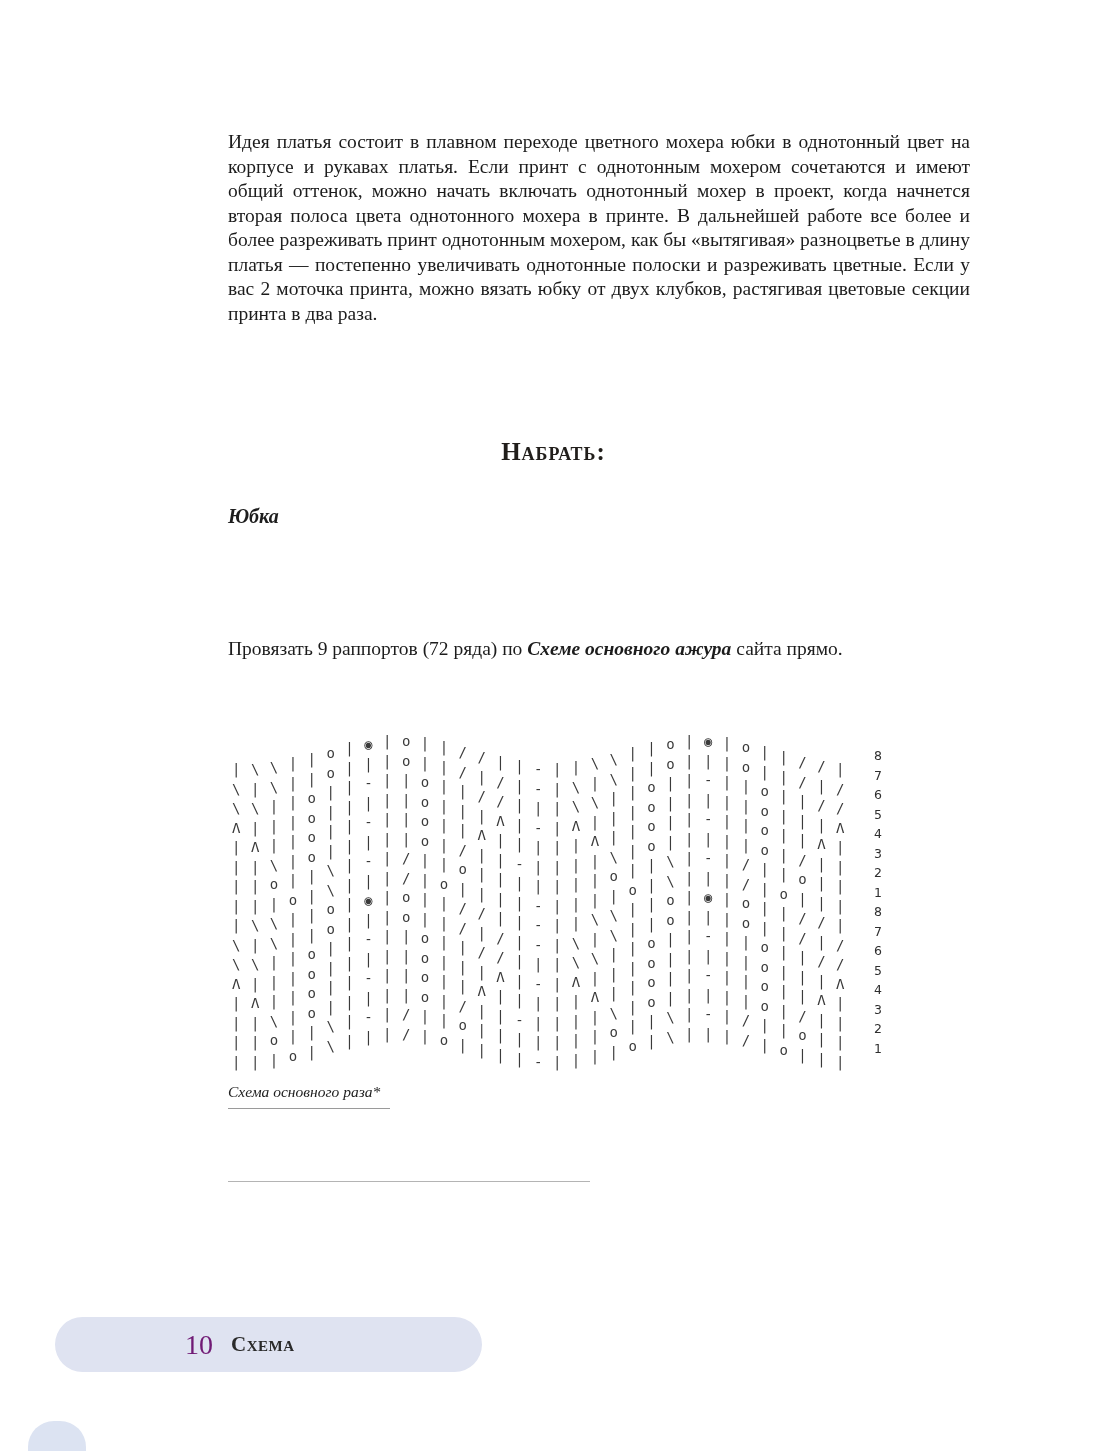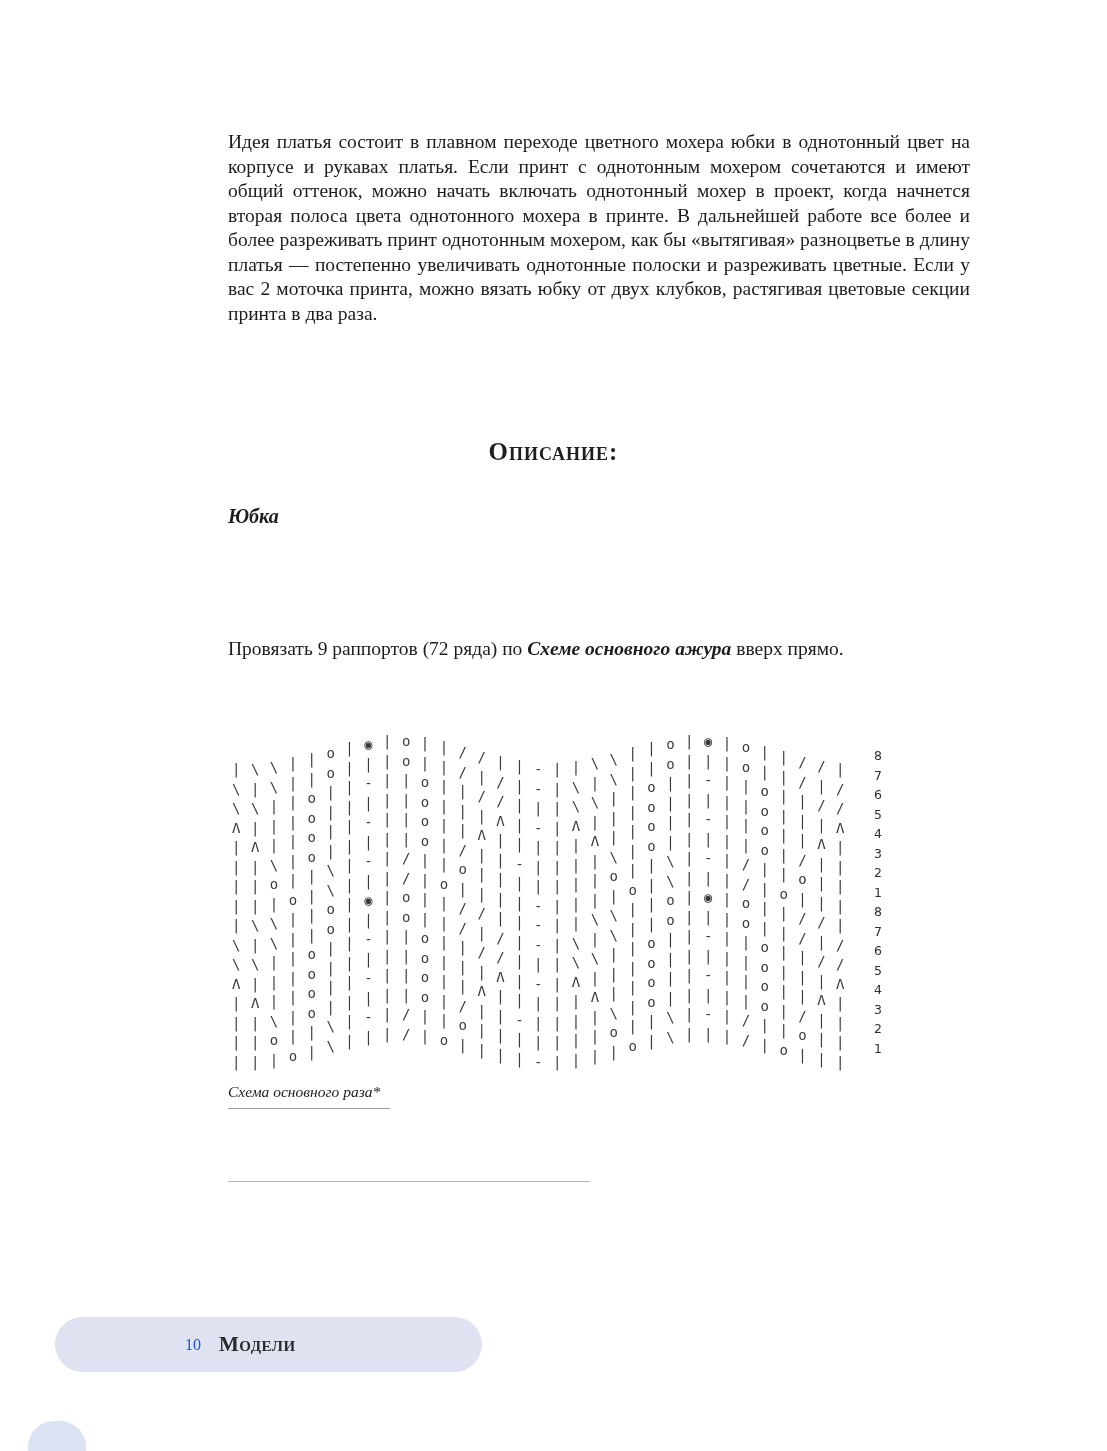--- a/index.html
+++ b/index.html
@@ -70,45 +70,45 @@
   .footnote{
     position:absolute;left:228px;top:1192px;width:742px;margin:0;
     font-size:16.5px;line-height:25.5px;text-align:justify;color:#1c1c1c;
   }
   .footer-pill{
     position:absolute;left:55px;top:1317px;width:427px;height:55px;
     background:#dfe3f1;border-radius:28px;
     display:flex;align-items:center;
     padding-left:130px;box-sizing:border-box;
   }
-  .pagenum{font-size:16px;color:#1d4ed8;}
+  .pagenum{font-size:28px;color:#701a75;}
   .footer-label{
     margin-left:18px;
     font-variant:small-caps;font-weight:600;
     font-size:21px;letter-spacing:0.5px;color:#2a2a2a;
   }
   .corner-shape{
     position:absolute;left:28px;top:1421px;width:58px;height:58px;
     background:#dce3f2;border-radius:26px;
   }
 </style>
 </head>
 <body>
 
 <div class="page">
 
 
   <p class="body-text para1">Идея платья состоит в плавном переходе цветного мохера юбки в однотонный цвет на корпусе и рукавах платья. Если принт с однотонным мохером сочетаются и имеют общий оттенок, можно начать включать однотонный мохер в проект, когда начнется вторая полоса цвета однотонного мохера в принте. В дальнейшей работе все более и более разреживать принт однотонным мохером, как бы «вытягивая» разноцветье в длину платья — постепенно увеличивать однотонные полоски и разреживать цветные. Если у вас 2 моточка принта, можно вязать юбку от двух клубков, растягивая цветовые секции принта в два раза.</p>
 
-  <h2 class="sc-heading h2">Описание:</h2>
+  <h2 class="sc-heading h2">Набрать:</h2>
 
   <h3 class="subheading">Юбка</h3>
 
 
-  <p class="body-text para3"><span>Провязать 9 раппортов (72 ряда) по </span><span class="b i">Схеме основного ажура</span><span> вверх прямо.</span></p>
+  <p class="body-text para3"><span>Провязать 9 раппортов (72 ряда) по </span><span class="b i">Схеме основного ажура</span><span> сайта прямо.</span></p>
 
   <div class="chart">
     <div class="chart-rows">
         <div class="chart-row"><span class="chart-syms"><span style="transform: translateY(13.6px);">|</span><span style="transform: translateY(14px);"> </span><span style="transform: translateY(13.9px);">\</span><span style="transform: translateY(13.2px);"> </span><span style="transform: translateY(12.1px);">\</span><span style="transform: translateY(10.4px);"> </span><span style="transform: translateY(8.4px);">|</span><span style="transform: translateY(6.1px);"> </span><span style="transform: translateY(3.5px);">|</span><span style="transform: translateY(0.8px);"> </span><span style="transform: translateY(-2px);">o</span><span style="transform: translateY(-4.6px);"> </span><span style="transform: translateY(-7.1px);">|</span><span style="transform: translateY(-9.3px);"> </span><span style="transform: translateY(-11.2px);">◉</span><span style="transform: translateY(-12.6px);"> </span><span style="transform: translateY(-13.6px);">|</span><span style="transform: translateY(-14px);"> </span><span style="transform: translateY(-13.9px);">o</span><span style="transform: translateY(-13.2px);"> </span><span style="transform: translateY(-12.1px);">|</span><span style="transform: translateY(-10.4px);"> </span><span style="transform: translateY(-8.4px);">|</span><span style="transform: translateY(-6.1px);"> </span><span style="transform: translateY(-3.5px);">/</span><span style="transform: translateY(-0.8px);"> </span><span style="transform: translateY(2px);">/</span><span style="transform: translateY(4.6px);"> </span><span style="transform: translateY(7.1px);">|</span><span style="transform: translateY(9.3px);"> </span><span style="transform: translateY(11.2px);">|</span><span style="transform: translateY(12.6px);"> </span><span style="transform: translateY(13.6px);">-</span><span style="transform: translateY(14px);"> </span><span style="transform: translateY(13.9px);">|</span><span style="transform: translateY(13.2px);"> </span><span style="transform: translateY(12.1px);">|</span><span style="transform: translateY(10.4px);"> </span><span style="transform: translateY(8.4px);">\</span><span style="transform: translateY(6.1px);"> </span><span style="transform: translateY(3.5px);">\</span><span style="transform: translateY(0.8px);"> </span><span style="transform: translateY(-2px);">|</span><span style="transform: translateY(-4.6px);"> </span><span style="transform: translateY(-7.1px);">|</span><span style="transform: translateY(-9.3px);"> </span><span style="transform: translateY(-11.2px);">o</span><span style="transform: translateY(-12.6px);"> </span><span style="transform: translateY(-13.6px);">|</span><span style="transform: translateY(-14px);"> </span><span style="transform: translateY(-13.9px);">◉</span><span style="transform: translateY(-13.2px);"> </span><span style="transform: translateY(-12.1px);">|</span><span style="transform: translateY(-10.4px);"> </span><span style="transform: translateY(-8.4px);">o</span><span style="transform: translateY(-6.1px);"> </span><span style="transform: translateY(-3.5px);">|</span><span style="transform: translateY(-0.8px);"> </span><span style="transform: translateY(2px);">|</span><span style="transform: translateY(4.6px);"> </span><span style="transform: translateY(7.1px);">/</span><span style="transform: translateY(9.3px);"> </span><span style="transform: translateY(11.2px);">/</span><span style="transform: translateY(12.6px);"> </span><span style="transform: translateY(13.6px);">|</span></span><span class="chart-rownum">8</span></div>
         <div class="chart-row"><span class="chart-syms"><span style="transform: translateY(13.6px);">\</span><span style="transform: translateY(14px);"> </span><span style="transform: translateY(13.9px);">|</span><span style="transform: translateY(13.2px);"> </span><span style="transform: translateY(12.1px);">\</span><span style="transform: translateY(10.4px);"> </span><span style="transform: translateY(8.4px);">|</span><span style="transform: translateY(6.1px);"> </span><span style="transform: translateY(3.5px);">|</span><span style="transform: translateY(0.8px);"> </span><span style="transform: translateY(-2px);">o</span><span style="transform: translateY(-4.6px);"> </span><span style="transform: translateY(-7.1px);">|</span><span style="transform: translateY(-9.3px);"> </span><span style="transform: translateY(-11.2px);">|</span><span style="transform: translateY(-12.6px);"> </span><span style="transform: translateY(-13.6px);">|</span><span style="transform: translateY(-14px);"> </span><span style="transform: translateY(-13.9px);">o</span><span style="transform: translateY(-13.2px);"> </span><span style="transform: translateY(-12.1px);">|</span><span style="transform: translateY(-10.4px);"> </span><span style="transform: translateY(-8.4px);">|</span><span style="transform: translateY(-6.1px);"> </span><span style="transform: translateY(-3.5px);">/</span><span style="transform: translateY(-0.8px);"> </span><span style="transform: translateY(2px);">|</span><span style="transform: translateY(4.6px);"> </span><span style="transform: translateY(7.1px);">/</span><span style="transform: translateY(9.3px);"> </span><span style="transform: translateY(11.2px);">|</span><span style="transform: translateY(12.6px);"> </span><span style="transform: translateY(13.6px);">-</span><span style="transform: translateY(14px);"> </span><span style="transform: translateY(13.9px);">|</span><span style="transform: translateY(13.2px);"> </span><span style="transform: translateY(12.1px);">\</span><span style="transform: translateY(10.4px);"> </span><span style="transform: translateY(8.4px);">|</span><span style="transform: translateY(6.1px);"> </span><span style="transform: translateY(3.5px);">\</span><span style="transform: translateY(0.8px);"> </span><span style="transform: translateY(-2px);">|</span><span style="transform: translateY(-4.6px);"> </span><span style="transform: translateY(-7.1px);">|</span><span style="transform: translateY(-9.3px);"> </span><span style="transform: translateY(-11.2px);">o</span><span style="transform: translateY(-12.6px);"> </span><span style="transform: translateY(-13.6px);">|</span><span style="transform: translateY(-14px);"> </span><span style="transform: translateY(-13.9px);">|</span><span style="transform: translateY(-13.2px);"> </span><span style="transform: translateY(-12.1px);">|</span><span style="transform: translateY(-10.4px);"> </span><span style="transform: translateY(-8.4px);">o</span><span style="transform: translateY(-6.1px);"> </span><span style="transform: translateY(-3.5px);">|</span><span style="transform: translateY(-0.8px);"> </span><span style="transform: translateY(2px);">|</span><span style="transform: translateY(4.6px);"> </span><span style="transform: translateY(7.1px);">/</span><span style="transform: translateY(9.3px);"> </span><span style="transform: translateY(11.2px);">|</span><span style="transform: translateY(12.6px);"> </span><span style="transform: translateY(13.6px);">/</span></span><span class="chart-rownum">7</span></div>
         <div class="chart-row"><span class="chart-syms"><span style="transform: translateY(13.6px);">\</span><span style="transform: translateY(14px);"> </span><span style="transform: translateY(13.9px);">\</span><span style="transform: translateY(13.2px);"> </span><span style="transform: translateY(12.1px);">|</span><span style="transform: translateY(10.4px);"> </span><span style="transform: translateY(8.4px);">|</span><span style="transform: translateY(6.1px);"> </span><span style="transform: translateY(3.5px);">o</span><span style="transform: translateY(0.8px);"> </span><span style="transform: translateY(-2px);">|</span><span style="transform: translateY(-4.6px);"> </span><span style="transform: translateY(-7.1px);">|</span><span style="transform: translateY(-9.3px);"> </span><span style="transform: translateY(-11.2px);">-</span><span style="transform: translateY(-12.6px);"> </span><span style="transform: translateY(-13.6px);">|</span><span style="transform: translateY(-14px);"> </span><span style="transform: translateY(-13.9px);">|</span><span style="transform: translateY(-13.2px);"> </span><span style="transform: translateY(-12.1px);">o</span><span style="transform: translateY(-10.4px);"> </span><span style="transform: translateY(-8.4px);">|</span><span style="transform: translateY(-6.1px);"> </span><span style="transform: translateY(-3.5px);">|</span><span style="transform: translateY(-0.8px);"> </span><span style="transform: translateY(2px);">/</span><span style="transform: translateY(4.6px);"> </span><span style="transform: translateY(7.1px);">/</span><span style="transform: translateY(9.3px);"> </span><span style="transform: translateY(11.2px);">|</span><span style="transform: translateY(12.6px);"> </span><span style="transform: translateY(13.6px);">|</span><span style="transform: translateY(14px);"> </span><span style="transform: translateY(13.9px);">|</span><span style="transform: translateY(13.2px);"> </span><span style="transform: translateY(12.1px);">\</span><span style="transform: translateY(10.4px);"> </span><span style="transform: translateY(8.4px);">\</span><span style="transform: translateY(6.1px);"> </span><span style="transform: translateY(3.5px);">|</span><span style="transform: translateY(0.8px);"> </span><span style="transform: translateY(-2px);">|</span><span style="transform: translateY(-4.6px);"> </span><span style="transform: translateY(-7.1px);">o</span><span style="transform: translateY(-9.3px);"> </span><span style="transform: translateY(-11.2px);">|</span><span style="transform: translateY(-12.6px);"> </span><span style="transform: translateY(-13.6px);">|</span><span style="transform: translateY(-14px);"> </span><span style="transform: translateY(-13.9px);">-</span><span style="transform: translateY(-13.2px);"> </span><span style="transform: translateY(-12.1px);">|</span><span style="transform: translateY(-10.4px);"> </span><span style="transform: translateY(-8.4px);">|</span><span style="transform: translateY(-6.1px);"> </span><span style="transform: translateY(-3.5px);">o</span><span style="transform: translateY(-0.8px);"> </span><span style="transform: translateY(2px);">|</span><span style="transform: translateY(4.6px);"> </span><span style="transform: translateY(7.1px);">|</span><span style="transform: translateY(9.3px);"> </span><span style="transform: translateY(11.2px);">/</span><span style="transform: translateY(12.6px);"> </span><span style="transform: translateY(13.6px);">/</span></span><span class="chart-rownum">6</span></div>
         <div class="chart-row"><span class="chart-syms"><span style="transform: translateY(13.6px);">Λ</span><span style="transform: translateY(14px);"> </span><span style="transform: translateY(13.9px);">|</span><span style="transform: translateY(13.2px);"> </span><span style="transform: translateY(12.1px);">|</span><span style="transform: translateY(10.4px);"> </span><span style="transform: translateY(8.4px);">|</span><span style="transform: translateY(6.1px);"> </span><span style="transform: translateY(3.5px);">o</span><span style="transform: translateY(0.8px);"> </span><span style="transform: translateY(-2px);">|</span><span style="transform: translateY(-4.6px);"> </span><span style="transform: translateY(-7.1px);">|</span><span style="transform: translateY(-9.3px);"> </span><span style="transform: translateY(-11.2px);">|</span><span style="transform: translateY(-12.6px);"> </span><span style="transform: translateY(-13.6px);">|</span><span style="transform: translateY(-14px);"> </span><span style="transform: translateY(-13.9px);">|</span><span style="transform: translateY(-13.2px);"> </span><span style="transform: translateY(-12.1px);">o</span><span style="transform: translateY(-10.4px);"> </span><span style="transform: translateY(-8.4px);">|</span><span style="transform: translateY(-6.1px);"> </span><span style="transform: translateY(-3.5px);">|</span><span style="transform: translateY(-0.8px);"> </span><span style="transform: translateY(2px);">|</span><span style="transform: translateY(4.6px);"> </span><span style="transform: translateY(7.1px);">Λ</span><span style="transform: translateY(9.3px);"> </span><span style="transform: translateY(11.2px);">|</span><span style="transform: translateY(12.6px);"> </span><span style="transform: translateY(13.6px);">-</span><span style="transform: translateY(14px);"> </span><span style="transform: translateY(13.9px);">|</span><span style="transform: translateY(13.2px);"> </span><span style="transform: translateY(12.1px);">Λ</span><span style="transform: translateY(10.4px);"> </span><span style="transform: translateY(8.4px);">|</span><span style="transform: translateY(6.1px);"> </span><span style="transform: translateY(3.5px);">|</span><span style="transform: translateY(0.8px);"> </span><span style="transform: translateY(-2px);">|</span><span style="transform: translateY(-4.6px);"> </span><span style="transform: translateY(-7.1px);">o</span><span style="transform: translateY(-9.3px);"> </span><span style="transform: translateY(-11.2px);">|</span><span style="transform: translateY(-12.6px);"> </span><span style="transform: translateY(-13.6px);">|</span><span style="transform: translateY(-14px);"> </span><span style="transform: translateY(-13.9px);">|</span><span style="transform: translateY(-13.2px);"> </span><span style="transform: translateY(-12.1px);">|</span><span style="transform: translateY(-10.4px);"> </span><span style="transform: translateY(-8.4px);">|</span><span style="transform: translateY(-6.1px);"> </span><span style="transform: translateY(-3.5px);">o</span><span style="transform: translateY(-0.8px);"> </span><span style="transform: translateY(2px);">|</span><span style="transform: translateY(4.6px);"> </span><span style="transform: translateY(7.1px);">|</span><span style="transform: translateY(9.3px);"> </span><span style="transform: translateY(11.2px);">|</span><span style="transform: translateY(12.6px);"> </span><span style="transform: translateY(13.6px);">Λ</span></span><span class="chart-rownum">5</span></div>
         <div class="chart-row"><span class="chart-syms"><span style="transform: translateY(13.6px);">|</span><span style="transform: translateY(14px);"> </span><span style="transform: translateY(13.9px);">Λ</span><span style="transform: translateY(13.2px);"> </span><span style="transform: translateY(12.1px);">|</span><span style="transform: translateY(10.4px);"> </span><span style="transform: translateY(8.4px);">|</span><span style="transform: translateY(6.1px);"> </span><span style="transform: translateY(3.5px);">o</span><span style="transform: translateY(0.8px);"> </span><span style="transform: translateY(-2px);">|</span><span style="transform: translateY(-4.6px);"> </span><span style="transform: translateY(-7.1px);">|</span><span style="transform: translateY(-9.3px);"> </span><span style="transform: translateY(-11.2px);">-</span><span style="transform: translateY(-12.6px);"> </span><span style="transform: translateY(-13.6px);">|</span><span style="transform: translateY(-14px);"> </span><span style="transform: translateY(-13.9px);">|</span><span style="transform: translateY(-13.2px);"> </span><span style="transform: translateY(-12.1px);">o</span><span style="transform: translateY(-10.4px);"> </span><span style="transform: translateY(-8.4px);">|</span><span style="transform: translateY(-6.1px);"> </span><span style="transform: translateY(-3.5px);">|</span><span style="transform: translateY(-0.8px);"> </span><span style="transform: translateY(2px);">Λ</span><span style="transform: translateY(4.6px);"> </span><span style="transform: translateY(7.1px);">|</span><span style="transform: translateY(9.3px);"> </span><span style="transform: translateY(11.2px);">|</span><span style="transform: translateY(12.6px);"> </span><span style="transform: translateY(13.6px);">|</span><span style="transform: translateY(14px);"> </span><span style="transform: translateY(13.9px);">|</span><span style="transform: translateY(13.2px);"> </span><span style="transform: translateY(12.1px);">|</span><span style="transform: translateY(10.4px);"> </span><span style="transform: translateY(8.4px);">Λ</span><span style="transform: translateY(6.1px);"> </span><span style="transform: translateY(3.5px);">|</span><span style="transform: translateY(0.8px);"> </span><span style="transform: translateY(-2px);">|</span><span style="transform: translateY(-4.6px);"> </span><span style="transform: translateY(-7.1px);">o</span><span style="transform: translateY(-9.3px);"> </span><span style="transform: translateY(-11.2px);">|</span><span style="transform: translateY(-12.6px);"> </span><span style="transform: translateY(-13.6px);">|</span><span style="transform: translateY(-14px);"> </span><span style="transform: translateY(-13.9px);">-</span><span style="transform: translateY(-13.2px);"> </span><span style="transform: translateY(-12.1px);">|</span><span style="transform: translateY(-10.4px);"> </span><span style="transform: translateY(-8.4px);">|</span><span style="transform: translateY(-6.1px);"> </span><span style="transform: translateY(-3.5px);">o</span><span style="transform: translateY(-0.8px);"> </span><span style="transform: translateY(2px);">|</span><span style="transform: translateY(4.6px);"> </span><span style="transform: translateY(7.1px);">|</span><span style="transform: translateY(9.3px);"> </span><span style="transform: translateY(11.2px);">Λ</span><span style="transform: translateY(12.6px);"> </span><span style="transform: translateY(13.6px);">|</span></span><span class="chart-rownum">4</span></div>
         <div class="chart-row"><span class="chart-syms"><span style="transform: translateY(13.6px);">|</span><span style="transform: translateY(14px);"> </span><span style="transform: translateY(13.9px);">|</span><span style="transform: translateY(13.2px);"> </span><span style="transform: translateY(12.1px);">\</span><span style="transform: translateY(10.4px);"> </span><span style="transform: translateY(8.4px);">|</span><span style="transform: translateY(6.1px);"> </span><span style="transform: translateY(3.5px);">o</span><span style="transform: translateY(0.8px);"> </span><span style="transform: translateY(-2px);">|</span><span style="transform: translateY(-4.6px);"> </span><span style="transform: translateY(-7.1px);">|</span><span style="transform: translateY(-9.3px);"> </span><span style="transform: translateY(-11.2px);">|</span><span style="transform: translateY(-12.6px);"> </span><span style="transform: translateY(-13.6px);">|</span><span style="transform: translateY(-14px);"> </span><span style="transform: translateY(-13.9px);">|</span><span style="transform: translateY(-13.2px);"> </span><span style="transform: translateY(-12.1px);">o</span><span style="transform: translateY(-10.4px);"> </span><span style="transform: translateY(-8.4px);">|</span><span style="transform: translateY(-6.1px);"> </span><span style="transform: translateY(-3.5px);">/</span><span style="transform: translateY(-0.8px);"> </span><span style="transform: translateY(2px);">|</span><span style="transform: translateY(4.6px);"> </span><span style="transform: translateY(7.1px);">|</span><span style="transform: translateY(9.3px);"> </span><span style="transform: translateY(11.2px);">-</span><span style="transform: translateY(12.6px);"> </span><span style="transform: translateY(13.6px);">|</span><span style="transform: translateY(14px);"> </span><span style="transform: translateY(13.9px);">|</span><span style="transform: translateY(13.2px);"> </span><span style="transform: translateY(12.1px);">|</span><span style="transform: translateY(10.4px);"> </span><span style="transform: translateY(8.4px);">|</span><span style="transform: translateY(6.1px);"> </span><span style="transform: translateY(3.5px);">\</span><span style="transform: translateY(0.8px);"> </span><span style="transform: translateY(-2px);">|</span><span style="transform: translateY(-4.6px);"> </span><span style="transform: translateY(-7.1px);">o</span><span style="transform: translateY(-9.3px);"> </span><span style="transform: translateY(-11.2px);">|</span><span style="transform: translateY(-12.6px);"> </span><span style="transform: translateY(-13.6px);">|</span><span style="transform: translateY(-14px);"> </span><span style="transform: translateY(-13.9px);">|</span><span style="transform: translateY(-13.2px);"> </span><span style="transform: translateY(-12.1px);">|</span><span style="transform: translateY(-10.4px);"> </span><span style="transform: translateY(-8.4px);">|</span><span style="transform: translateY(-6.1px);"> </span><span style="transform: translateY(-3.5px);">o</span><span style="transform: translateY(-0.8px);"> </span><span style="transform: translateY(2px);">|</span><span style="transform: translateY(4.6px);"> </span><span style="transform: translateY(7.1px);">/</span><span style="transform: translateY(9.3px);"> </span><span style="transform: translateY(11.2px);">|</span><span style="transform: translateY(12.6px);"> </span><span style="transform: translateY(13.6px);">|</span></span><span class="chart-rownum">3</span></div>
         <div class="chart-row"><span class="chart-syms"><span style="transform: translateY(13.6px);">|</span><span style="transform: translateY(14px);"> </span><span style="transform: translateY(13.9px);">|</span><span style="transform: translateY(13.2px);"> </span><span style="transform: translateY(12.1px);">o</span><span style="transform: translateY(10.4px);"> </span><span style="transform: translateY(8.4px);">|</span><span style="transform: translateY(6.1px);"> </span><span style="transform: translateY(3.5px);">|</span><span style="transform: translateY(0.8px);"> </span><span style="transform: translateY(-2px);">\</span><span style="transform: translateY(-4.6px);"> </span><span style="transform: translateY(-7.1px);">|</span><span style="transform: translateY(-9.3px);"> </span><span style="transform: translateY(-11.2px);">-</span><span style="transform: translateY(-12.6px);"> </span><span style="transform: translateY(-13.6px);">|</span><span style="transform: translateY(-14px);"> </span><span style="transform: translateY(-13.9px);">/</span><span style="transform: translateY(-13.2px);"> </span><span style="transform: translateY(-12.1px);">|</span><span style="transform: translateY(-10.4px);"> </span><span style="transform: translateY(-8.4px);">|</span><span style="transform: translateY(-6.1px);"> </span><span style="transform: translateY(-3.5px);">o</span><span style="transform: translateY(-0.8px);"> </span><span style="transform: translateY(2px);">|</span><span style="transform: translateY(4.6px);"> </span><span style="transform: translateY(7.1px);">|</span><span style="transform: translateY(9.3px);"> </span><span style="transform: translateY(11.2px);">|</span><span style="transform: translateY(12.6px);"> </span><span style="transform: translateY(13.6px);">|</span><span style="transform: translateY(14px);"> </span><span style="transform: translateY(13.9px);">|</span><span style="transform: translateY(13.2px);"> </span><span style="transform: translateY(12.1px);">|</span><span style="transform: translateY(10.4px);"> </span><span style="transform: translateY(8.4px);">|</span><span style="transform: translateY(6.1px);"> </span><span style="transform: translateY(3.5px);">o</span><span style="transform: translateY(0.8px);"> </span><span style="transform: translateY(-2px);">|</span><span style="transform: translateY(-4.6px);"> </span><span style="transform: translateY(-7.1px);">|</span><span style="transform: translateY(-9.3px);"> </span><span style="transform: translateY(-11.2px);">\</span><span style="transform: translateY(-12.6px);"> </span><span style="transform: translateY(-13.6px);">|</span><span style="transform: translateY(-14px);"> </span><span style="transform: translateY(-13.9px);">-</span><span style="transform: translateY(-13.2px);"> </span><span style="transform: translateY(-12.1px);">|</span><span style="transform: translateY(-10.4px);"> </span><span style="transform: translateY(-8.4px);">/</span><span style="transform: translateY(-6.1px);"> </span><span style="transform: translateY(-3.5px);">|</span><span style="transform: translateY(-0.8px);"> </span><span style="transform: translateY(2px);">|</span><span style="transform: translateY(4.6px);"> </span><span style="transform: translateY(7.1px);">o</span><span style="transform: translateY(9.3px);"> </span><span style="transform: translateY(11.2px);">|</span><span style="transform: translateY(12.6px);"> </span><span style="transform: translateY(13.6px);">|</span></span><span class="chart-rownum">2</span></div>
@@ -124,18 +124,18 @@
       </div>
   </div>
 
   <div class="caption">Схема основного раза*</div>
   <div class="caption-rule"></div>
 
   <div class="footnote-rule"></div>
 
   <div class="footer-pill">
     <span class="pagenum">10</span>
-    <span class="footer-label">Модели</span>
+    <span class="footer-label">Схема</span>
   </div>
 
   <div class="corner-shape"></div>
 
 </div>
 
 </body></html>

